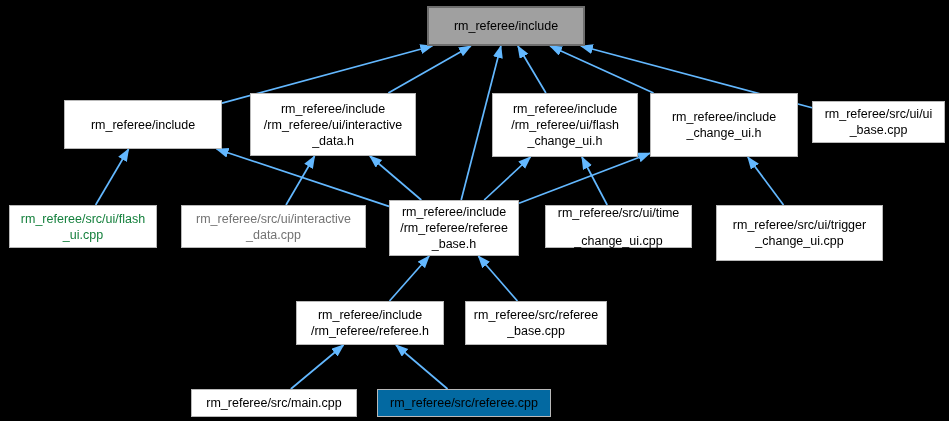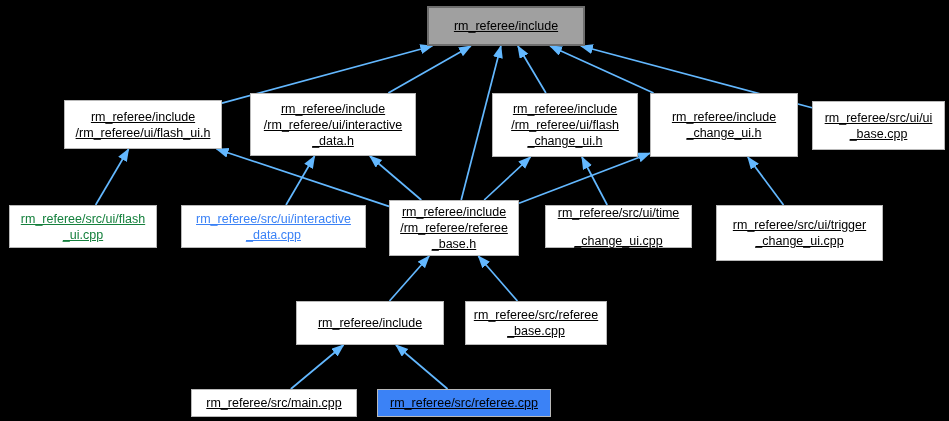--- a/index.html
+++ b/index.html
@@ -25,21 +25,21 @@
     display: flex;
     flex-direction: column;
     align-items: center;
     justify-content: center;
     text-align: center;
     font-size: 12.5px;
     line-height: 16px;
     white-space: nowrap;
     cursor: pointer;
   }
-  .node span { display: block; text-decoration: underline; }
+  .node span { display: block; }
 </style>
 </head>
 <body style="background: rgb(0, 0, 0);">
 
 <div id="canvas" style="background: rgb(0, 0, 0);">
   <svg id="edge-layer" viewBox="0 0 949 421">
     <defs>
       <marker id="arrowhead" markerUnits="userSpaceOnUse" markerWidth="14" markerHeight="12" refX="12" refY="5" orient="auto">
         <path id="arrowhead-path" d="M0,0 L13,5 L0,10 z" fill="#63b8ff"></path>
       </marker>
@@ -64,68 +64,68 @@
         <line x1="290.8" y1="389.0" x2="343.6" y2="345.0" stroke="#63b8ff" stroke-width="1.7" marker-end="url(#arrowhead)"></line>
         <line x1="447.6" y1="389.0" x2="395.9" y2="345.0" stroke="#63b8ff" stroke-width="1.7" marker-end="url(#arrowhead)"></line>
       </g>
   </svg>
   <div id="node-layer">
       <div class="node root" style="left: 427px; top: 6px; width: 158px; height: 40px; background: rgb(160, 160, 160); border: 2px solid rgb(110, 110, 110); color: rgb(0, 0, 0);">
         <span>rm_referee/include</span>
       </div>
       <div class="node" style="left: 64px; top: 100px; width: 158px; height: 49px; background: rgb(255, 255, 255); border: 1px solid rgb(185, 185, 185); color: rgb(0, 0, 0);">
         <span>rm_referee/include</span>
-        <span>/rm_referee/ui/flash_ui.h</span>
       </div>
       <div class="node" style="left: 250px; top: 93px; width: 166px; height: 63px; background: rgb(255, 255, 255); border: 1px solid rgb(185, 185, 185); color: rgb(0, 0, 0);">
         <span>rm_referee/include</span>
         <span>/rm_referee/ui/interactive</span>
         <span>_data.h</span>
       </div>
       <div class="node" style="left: 492px; top: 93px; width: 146px; height: 64px; background: rgb(255, 255, 255); border: 1px solid rgb(185, 185, 185); color: rgb(0, 0, 0);">
         <span>rm_referee/include</span>
         <span>/rm_referee/ui/flash</span>
         <span>_change_ui.h</span>
       </div>
       <div class="node" style="left: 650px; top: 93px; width: 148px; height: 64px; background: rgb(255, 255, 255); border: 1px solid rgb(185, 185, 185); color: rgb(0, 0, 0);">
         <span>rm_referee/include</span>
         <span>_change_ui.h</span>
       </div>
-      <div class="node" style="left: 812px; top: 101px; width: 133px; height: 49px; background: rgb(255, 255, 255); border: 1px solid rgb(185, 185, 185); color: rgb(0, 0, 0);">
+      <div class="node" style="left: 812px; top: 101px; width: 133px; height: 42px; background: rgb(255, 255, 255); border: 1px solid rgb(185, 185, 185); color: rgb(0, 0, 0);">
         <span>rm_referee/src/ui/ui</span>
         <span>_base.cpp</span>
       </div>
       <div class="node" style="left: 9px; top: 205px; width: 148px; height: 43px; background: rgb(255, 255, 255); border: 1px solid rgb(185, 185, 185); color: #15803d;">
         <span>rm_referee/src/ui/flash</span>
         <span>_ui.cpp</span>
       </div>
-      <div class="node" style="left: 181px; top: 205px; width: 185px; height: 43px; background: rgb(255, 255, 255); border: 1px solid rgb(185, 185, 185); color: #3b82f6;">
+      <div class="node" style="left: 181px; top: 205px; width: 185px; height: 43px; background: rgb(255, 255, 255); border: 1px solid rgb(185, 185, 185); color: #737373;">
         <span>rm_referee/src/ui/interactive</span>
         <span>_data.cpp</span>
       </div>
       <div class="node" style="left: 389px; top: 200px; width: 130px; height: 56px; background: rgb(255, 255, 255); border: 1px solid rgb(185, 185, 185); color: rgb(0, 0, 0);">
         <span>rm_referee/include</span>
         <span>/rm_referee/referee</span>
         <span>_base.h</span>
       </div>
       <div class="node" style="left: 545px; top: 205px; width: 147px; height: 43px; background: rgb(255, 255, 255); border: 1px solid rgb(185, 185, 185); color: rgb(0, 0, 0); gap: 12px;">
         <span>rm_referee/src/ui/time</span>
         <span>_change_ui.cpp</span>
       </div>
       <div class="node" style="left: 716px; top: 205px; width: 167px; height: 56px; background: rgb(255, 255, 255); border: 1px solid rgb(185, 185, 185); color: rgb(0, 0, 0);">
         <span>rm_referee/src/ui/trigger</span>
         <span>_change_ui.cpp</span>
       </div>
       <div class="node" style="left: 296px; top: 301px; width: 148px; height: 44px; background: rgb(255, 255, 255); border: 1px solid rgb(185, 185, 185); color: rgb(0, 0, 0);">
         <span>rm_referee/include</span>
+        <span>/rm_referee/referee.h</span>
       </div>
       <div class="node" style="left: 465px; top: 301px; width: 142px; height: 44px; background: rgb(255, 255, 255); border: 1px solid rgb(185, 185, 185); color: rgb(0, 0, 0);">
         <span>rm_referee/src/referee</span>
         <span>_base.cpp</span>
       </div>
       <div class="node" style="left: 191px; top: 389px; width: 166px; height: 28px; background: rgb(255, 255, 255); border: 1px solid rgb(185, 185, 185); color: rgb(0, 0, 0); text-align: center;">
         <span>rm_referee/src/main.cpp</span>
       </div>
-      <div class="node" style="left: 377px; top: 389px; width: 174px; height: 28px; background: #3b82f6; border: 1px solid rgb(185, 185, 185); color: rgb(0, 0, 0);">
+      <div class="node" style="left: 377px; top: 389px; width: 174px; height: 28px; background: #0369a1; border: 1px solid rgb(185, 185, 185); color: rgb(0, 0, 0);">
         <span>rm_referee/src/referee.cpp</span>
       </div>
     </div>
 </div>
 
 </body></html>

